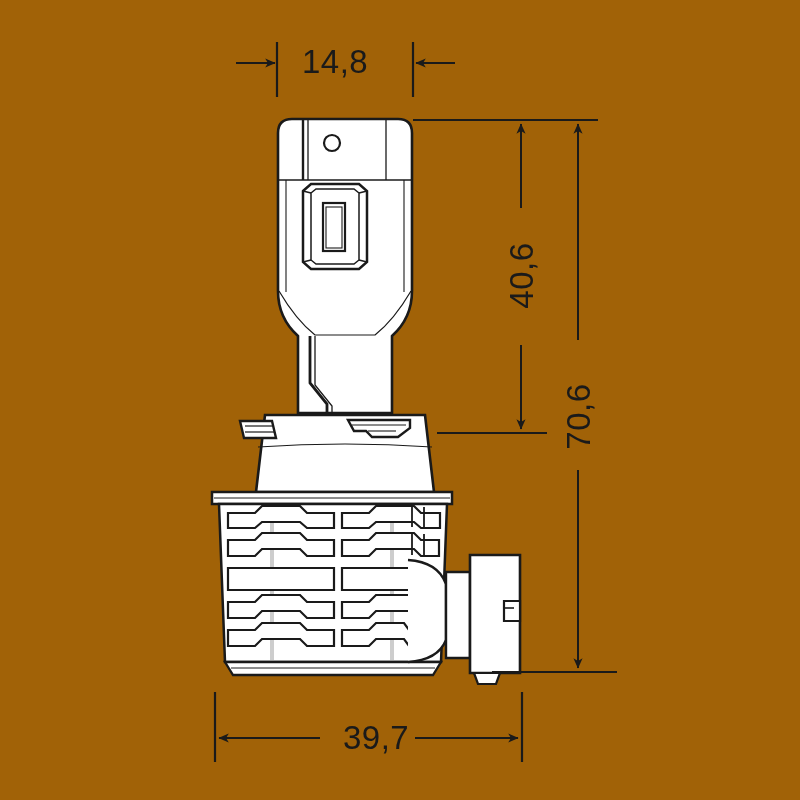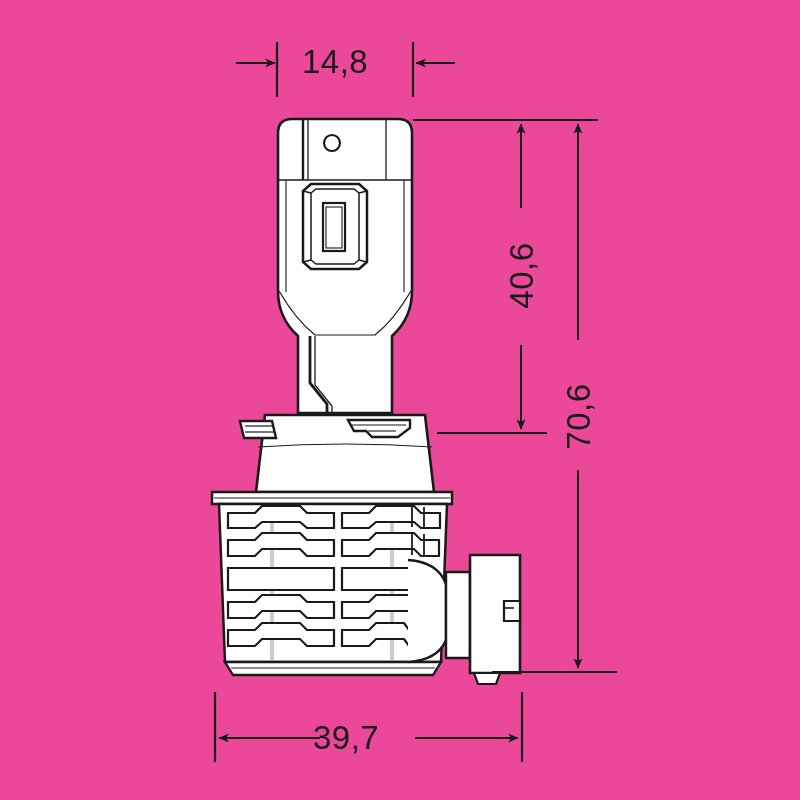--- a/index.html
+++ b/index.html
@@ -4,21 +4,21 @@
 <style>
   html, body {
     margin: 0;
     padding: 0;
     background: #ffffff;
   }
   #stage {
     position: relative;
     width: 800px;
     height: 800px;
-    background: #ec4899;
+    background: #a16207;
     overflow: hidden;
     font-family: "Liberation Sans", sans-serif;
   }
   #drawing {
     position: absolute;
     left: 0;
     top: 0;
     width: 800px;
     height: 800px;
   }
@@ -207,15 +207,15 @@
 
     </g>
   </svg>
 
   <div class="dim-label" style="left: 302px; top: 45px;">14,8</div>
 
   <div class="dim-label rot90" style="left: 521px; top: 259px; width: 74px; text-align: center; margin-left: -37px;">40,6</div>
 
   <div class="dim-label rot90" style="left: 578px; top: 400px; width: 74px; text-align: center; margin-left: -37px;">70,6</div>
 
-  <div class="dim-label" style="left: 313px; top: 721px;">39,7</div>
+  <div class="dim-label" style="left: 343px; top: 721px;">39,7</div>
 
 </div>
 
 </body></html>

